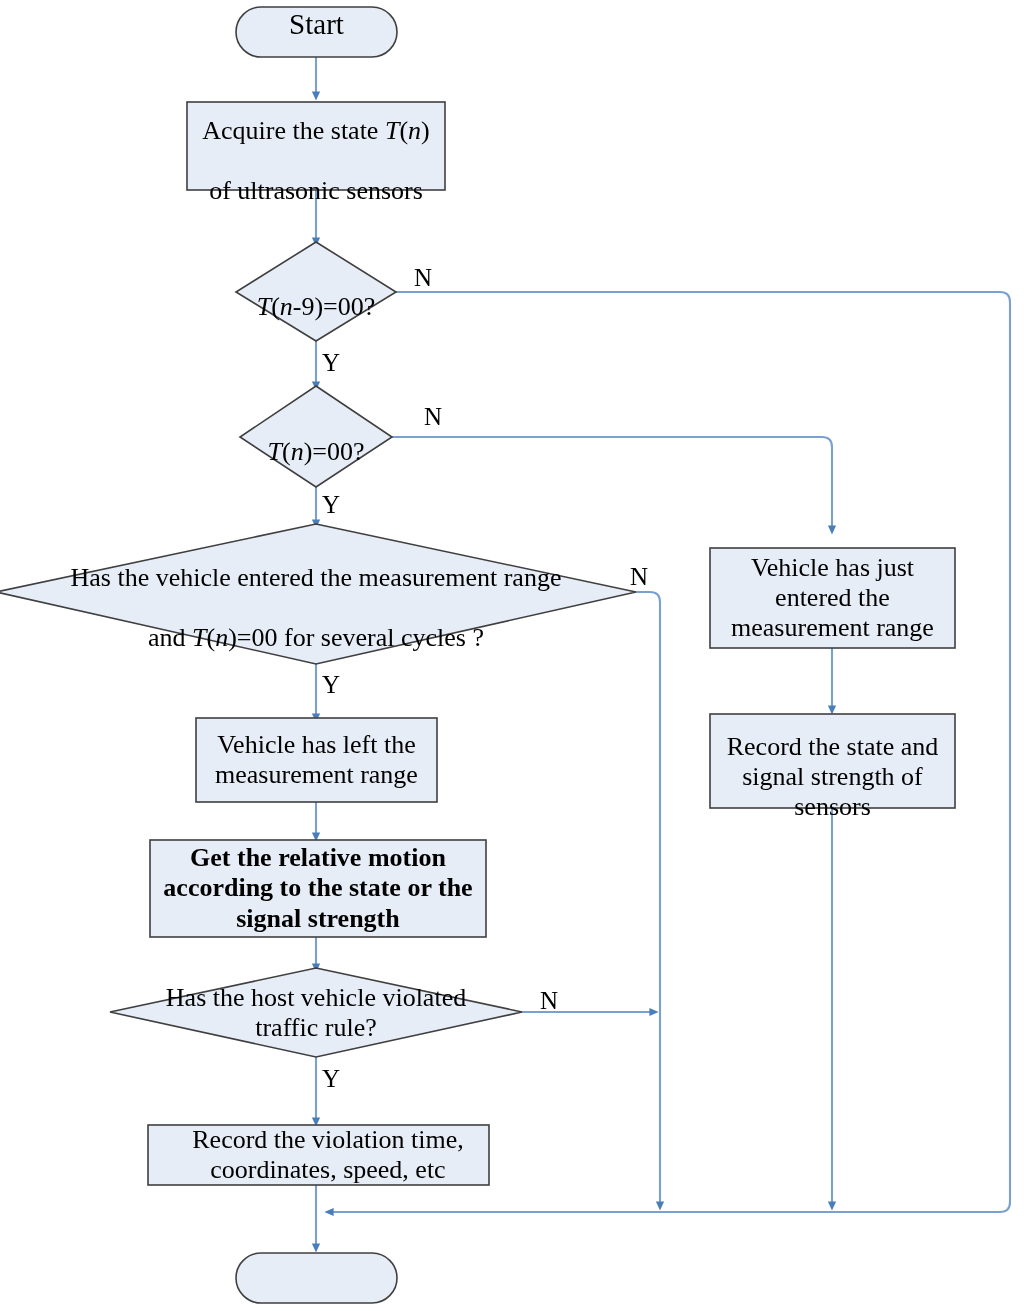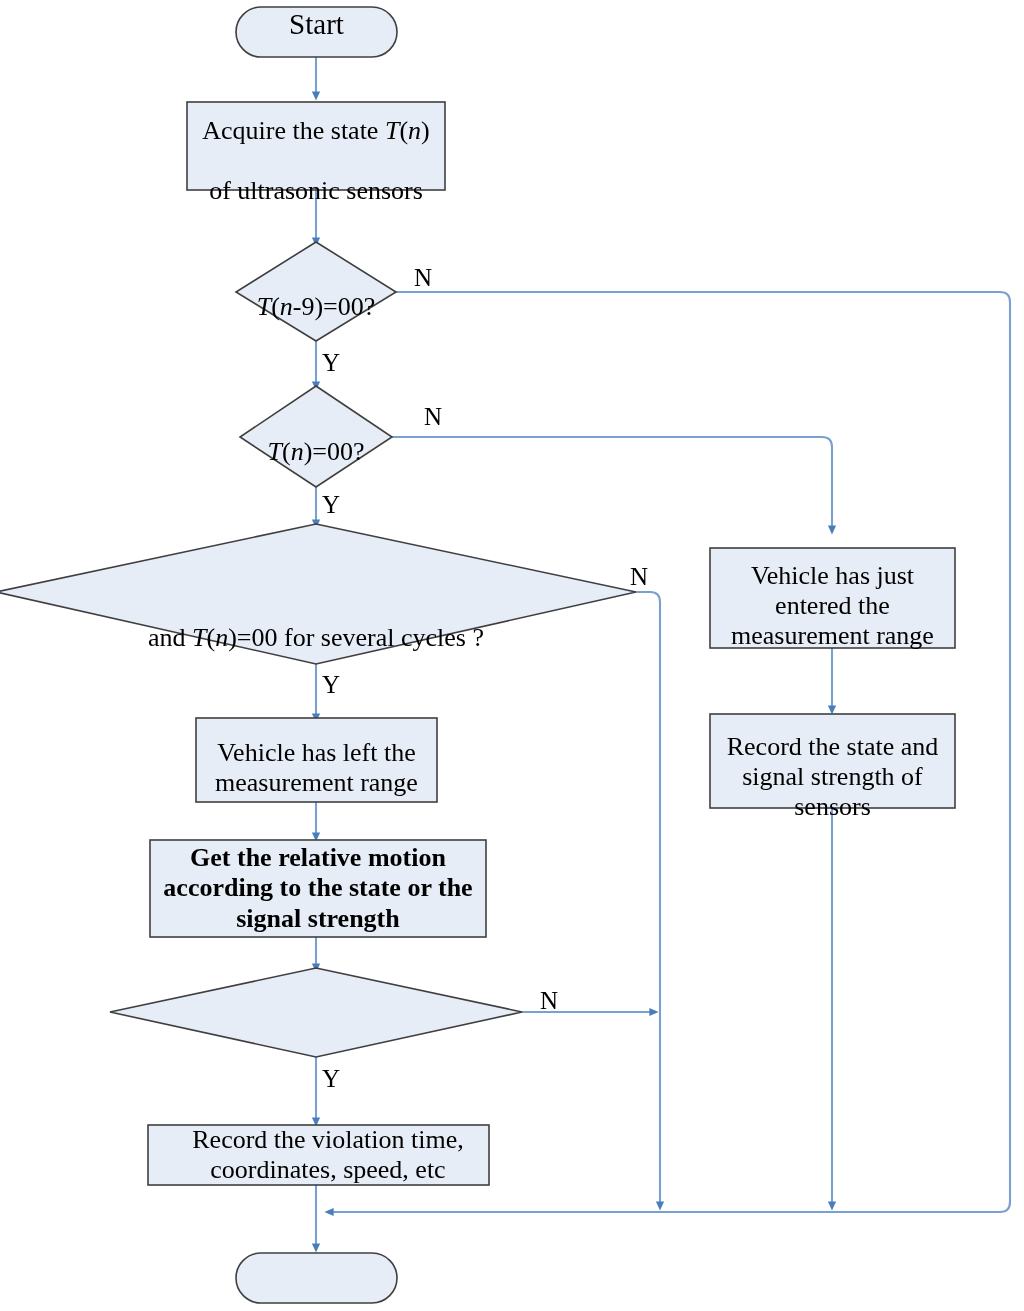--- a/index.html
+++ b/index.html
@@ -134,40 +134,42 @@
   </div>
 
   <div class="node-label fs-decision" style="left:240px; top:414px; width:152px; height:46px;">
     <span>
       <span class="it">T</span><span>(</span><span class="it">n</span><span>)=00?</span>
     </span>
   </div>
 
   <div class="node-label fs-decision" style="left:16px; top:558px; width:600px; height:70px;">
     <span>
-      <br>
+      <span>Has the vehicle entered the measurement range</span><br>
       <span>and </span><span class="it">T</span><span>(</span><span class="it">n</span><span>)=00 for several cycles ?</span>
     </span>
   </div>
 
-  <div class="node-label fs-process" style="left:710px; top:548px; width:245px; height:100px;margin-top:8px;">Vehicle has just
+  <div class="node-label fs-process" style="left:710px; top:548px; width:245px; height:100px;">Vehicle has just
 entered the
 measurement range</div>
 
   <div class="node-label fs-process" style="left:710px; top:714px; width:245px; height:94px;margin-top:16px;">Record the state and
 signal strength of
 sensors</div>
 
-  <div class="node-label fs-process" style="left:196px; top:718px; width:241px; height:84px;margin-top:8px;">Vehicle has left the
+  <div class="node-label fs-process" style="left:196px; top:718px; width:241px; height:84px;">Vehicle has left the
 measurement range</div>
 
   <div class="node-label fs-process" style="left:150px; top:840px; width:336px; height:97px;font-weight:bold;">Get the relative motion
 according to the state or the
 signal strength</div>
 
+  <div class="node-label fs-decision" style="left:136px; top:982px; width:360px; height:62px;">Has the host vehicle violated
+traffic rule?</div>
 
   <div class="node-label fs-process" style="left:148px; top:1125px; width:360px; height:60px;">Record the violation time,
 coordinates, speed, etc</div>
 
 
   <div class="edge-label" style="left:414px; top:265px;">N</div>
 
   <div class="edge-label" style="left:322px; top:350px;">Y</div>
 
   <div class="edge-label" style="left:424px; top:404px;">N</div>

